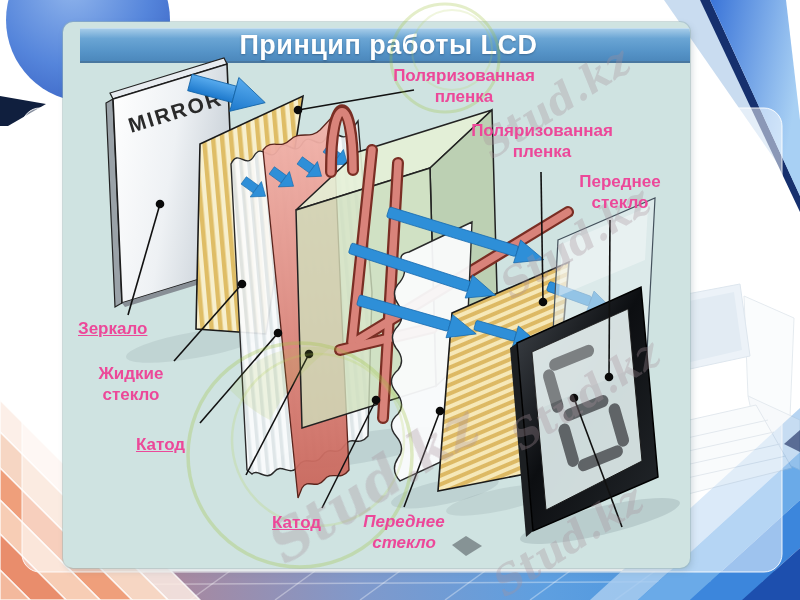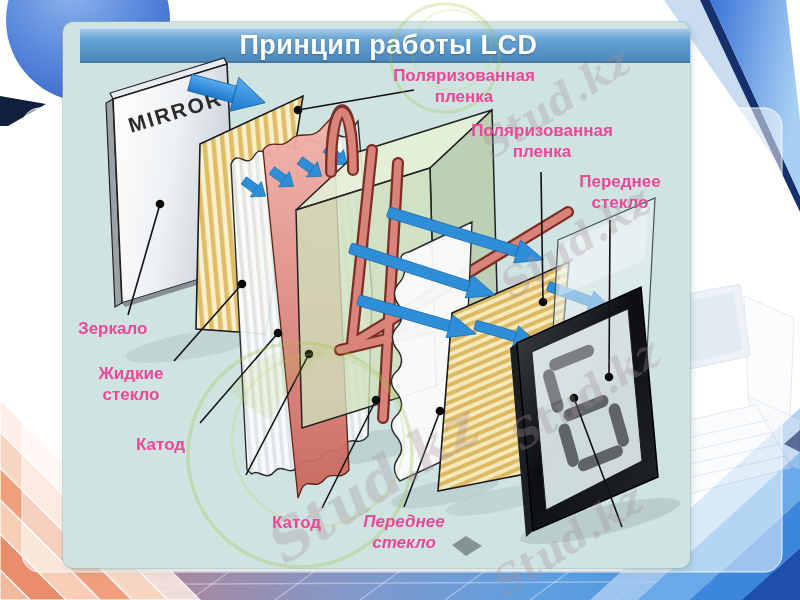--- a/index.html
+++ b/index.html
@@ -12,21 +12,21 @@
          box-shadow:0 0 0 1px rgba(150,180,180,.45), 2px 3px 6px rgba(90,120,130,.25);}
   #titlebar{position:absolute;left:0;top:6px;width:100%;height:32px;
             background:linear-gradient(#a4cbe8,#6aa5d4 30%,#5694c8 70%,#4c88bc);
             border-top:1px solid #c2dcf0;border-bottom:2px solid #49779f;
             display:flex;align-items:center;justify-content:center;margin-left:17px;}
   #title-text{color:#ffffff;font-weight:bold;font-size:27px;letter-spacing:.5px;
               padding-right:10px;text-shadow:0 1px 2px rgba(30,60,90,.45);}
   #diag{position:absolute;left:0;top:0;z-index:2;}
   .lbl{position:absolute;z-index:3;font-weight:bold;font-size:17px;line-height:21px;
        color:#ec4899;text-align:center;}
-  .lbl.left{text-align:right;}
+  .lbl.left{text-align:right;text-decoration:underline;}
 </style>
 </head>
 <body>
 
 <div id="stage">
 
   <svg id="bg" width="800" height="600" viewBox="0 0 800 600">
     <defs>
       <radialGradient id="circG" cx="40%" cy="30%" r="80%">
         <stop offset="0%" stop-color="#8fb4ec"></stop>

